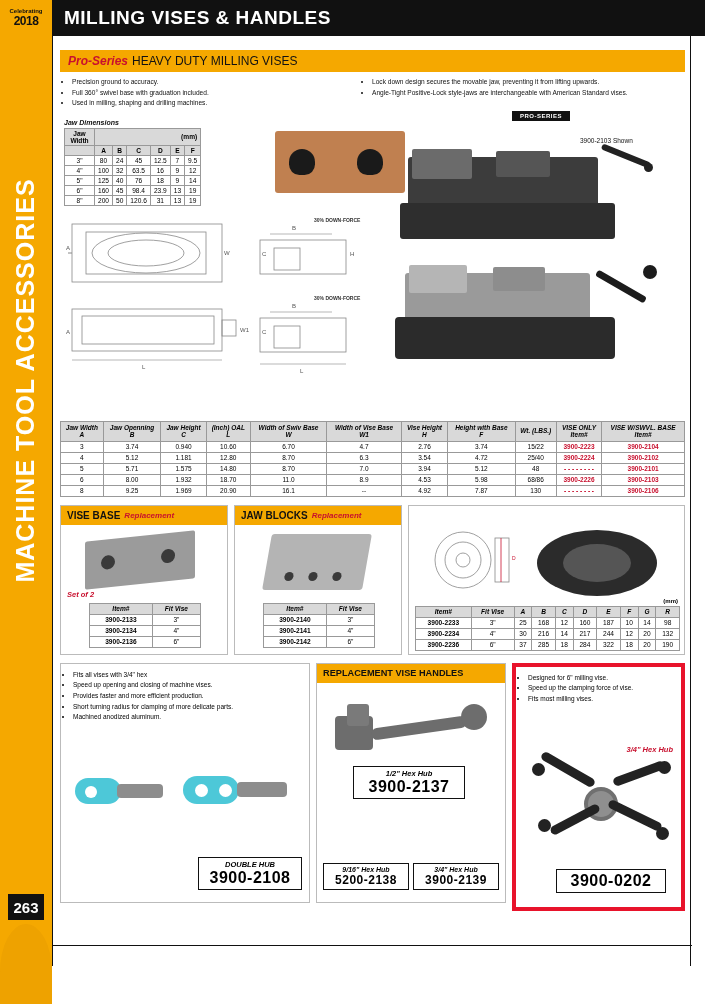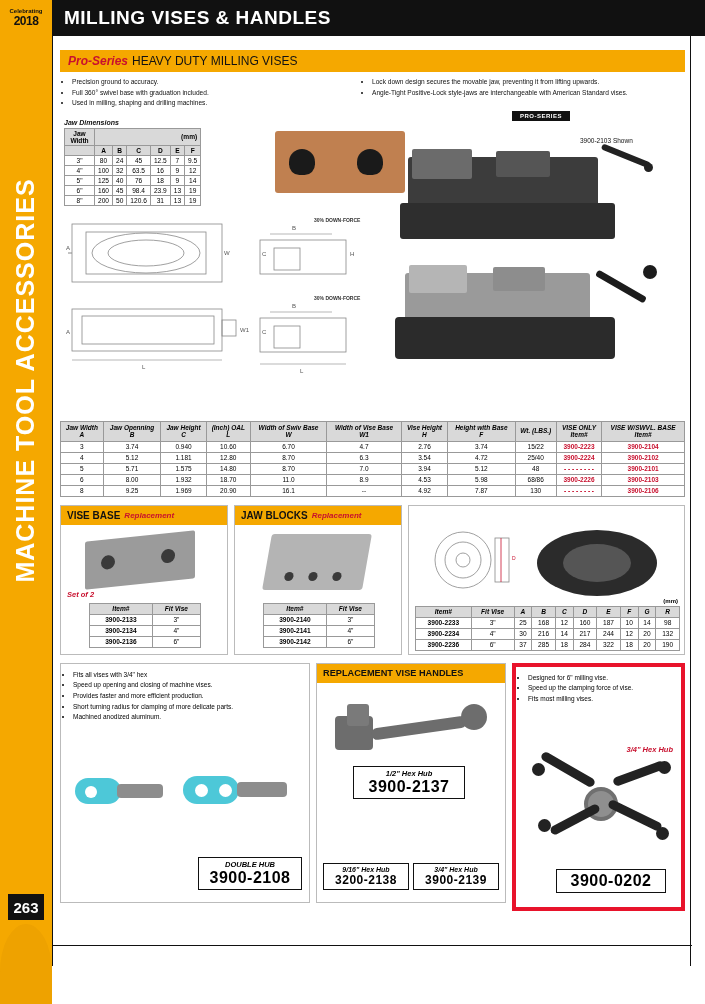--- a/index.html
+++ b/index.html
@@ -582,21 +582,21 @@
           <div style="position:absolute;left:12px;top:4px;width:22px;height:22px;background:#7a7a7a;border-radius:3px;"></div>
           <div style="position:absolute;left:36px;top:22px;width:96px;height:12px;background:#6d6d6d;border-radius:6px;transform:rotate(-8deg);"></div>
           <div style="position:absolute;left:126px;top:4px;width:26px;height:26px;background:#6d6d6d;border-radius:50%;"></div>
         </div>
         <div class="sku-box" style="position:absolute;left:36px;top:102px;width:112px;">
           <div class="t">1/2" Hex Hub</div>
           <div class="n">3900-2137</div>
         </div>
         <div class="sku-box" style="position:absolute;left:6px;bottom:12px;width:86px;">
           <div class="t" style="font-size:7px;">9/16" Hex Hub</div>
-          <div class="n" style="font-size:12px;">3200-2138</div>
+          <div class="n" style="font-size:12px;">5200-2138</div>
         </div>
         <div class="sku-box" style="position:absolute;left:96px;bottom:12px;width:86px;">
           <div class="t" style="font-size:7px;">3/4" Hex Hub</div>
           <div class="n" style="font-size:12px;">3900-2139</div>
         </div>
       </div>
 
       <div class="panel redborder" style="width:173px;height:248px;position:relative;">
         <ul class="handle-bullets" style="margin-top:6px;">
           <li>Designed for 6" milling vise.</li>

